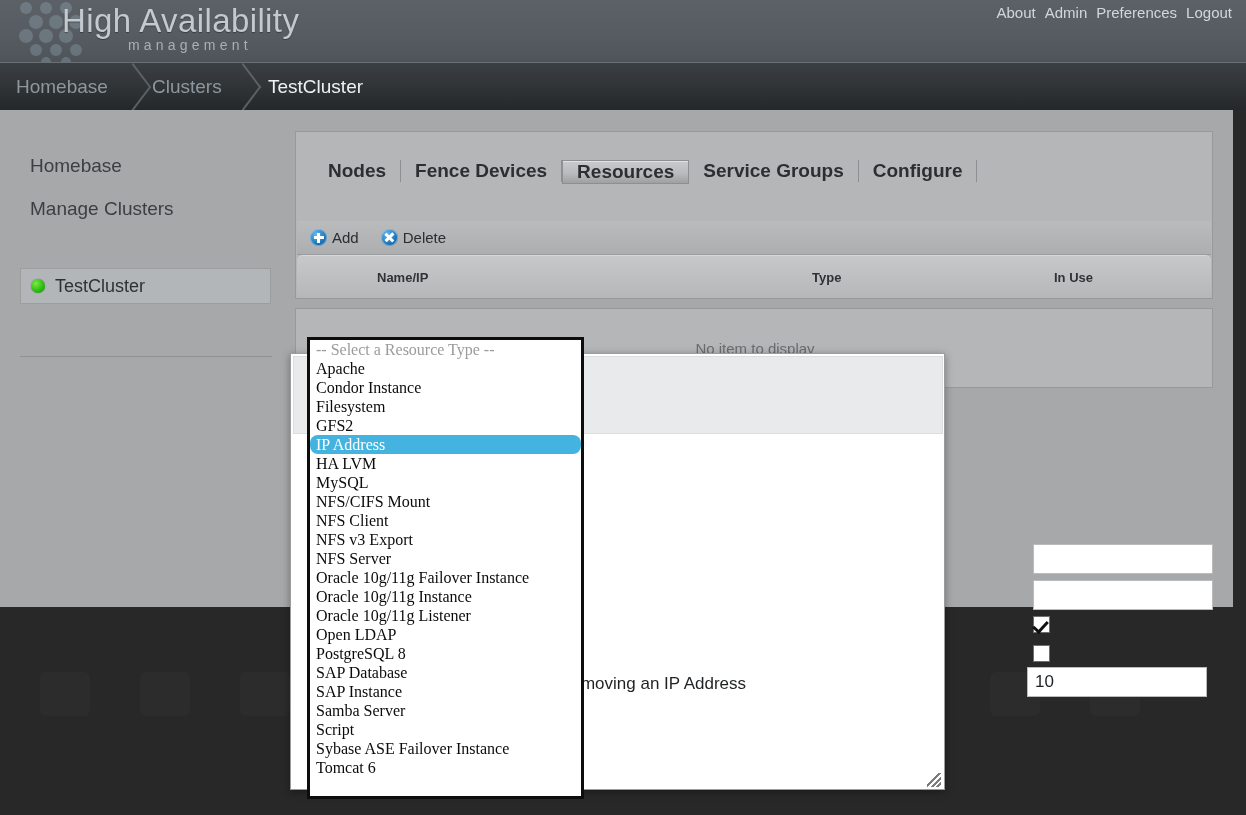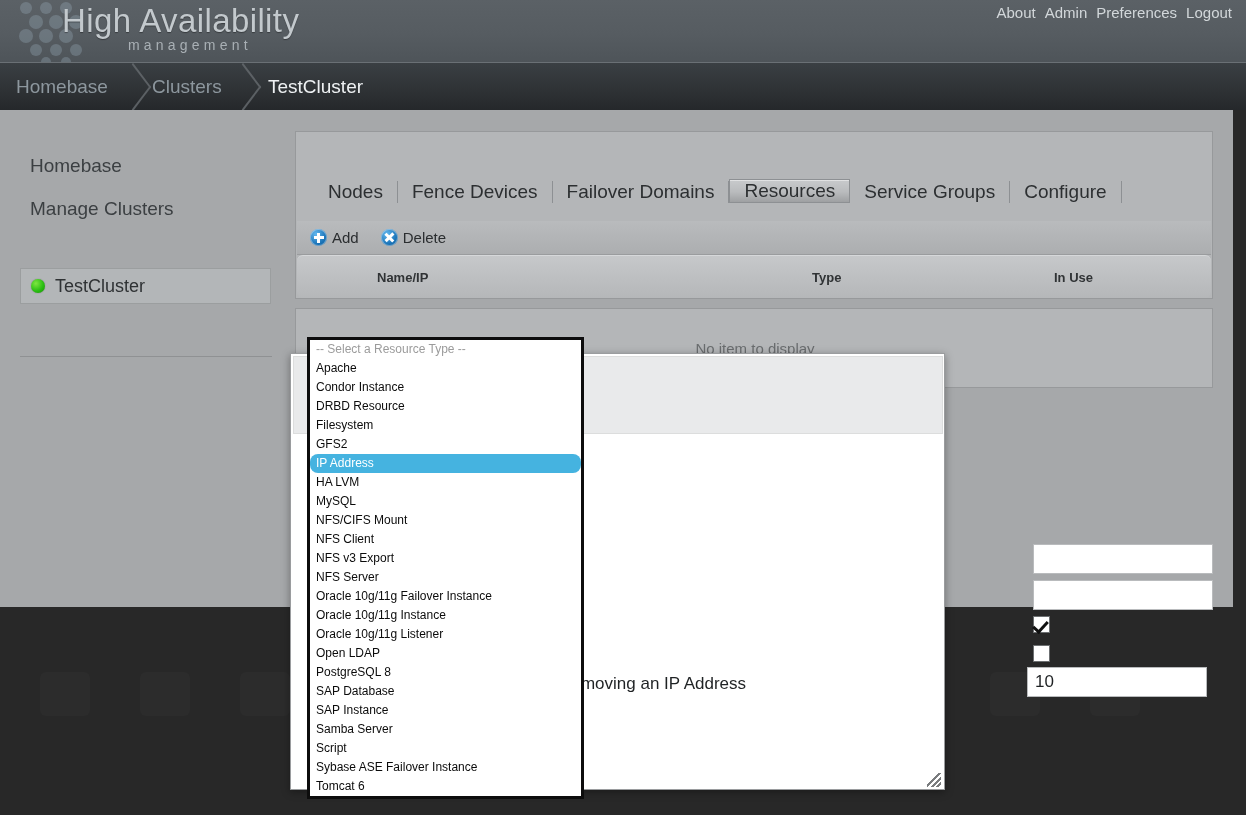--- a/index.html
+++ b/index.html
@@ -127,21 +127,21 @@
   
   .panel {
     position: absolute; left: 295px; top: 21px;
     width: 918px; height: 168px;
     background: #b4b6b8;
     border: 1px solid #97999b;
   }
   .tabrow {
     position: absolute; left: 18px; top: 28px;
     height: 43px;
-    display: flex; align-items: flex-end;
+    display: flex; align-items: flex-start; font-weight: bold;
   }
   .tab {
     display: flex; align-items: center;
     padding: 0 14px;
     font-size: 19px; color: #2c2f31;
     border-right: 1px solid #8d9093;
     white-space: nowrap;
   }
   .tab:last-child { border-right: 1px solid #8d9093; }
   .tab.sel {
@@ -261,24 +261,24 @@
   .popup {
     position: absolute; left: 307px; top: 337px;
     width: 277px; height: 462px;
     background: #fff;
     border: 3px solid #0d0d0d;
     overflow: hidden;
   }
   .opt {
     height: 19px; line-height: 19px;
     padding-left: 6px;
-    font-size: 12px;
+    font-size: 16px;
     color: #0b0b0b;
     white-space: nowrap;
-    font-family: Liberation Sans, sans-serif;
+    font-family: Liberation Serif, serif;
   }
   .opt.placeholder { color: #9b9b9b; }
   .opt.sel { background: #45b3e0; color: #fff; border-radius: 8px; }
 </style>
 </head>
 <body>
 
 <div id="root">
 
   <div class="wm" style="left:40px;  top:672px; width:50px;  height:44px;"></div>
@@ -335,21 +335,20 @@
       <div class="cluster-item">
         <span class="status-dot"></span>
         <span class="cluster-name">TestCluster</span>
       </div>
     </div>
 
     <div class="panel">
       <div class="tabrow">
         <div class="tab">Nodes</div>
         <div class="tab">Fence Devices</div>
-        <div class="tab">Failover Domains</div>
         <div class="tab sel">Resources</div>
         <div class="tab">Service Groups</div>
         <div class="tab">Configure</div>
       </div>
 
       <div class="toolbar">
         <div class="tb-btn">
           <span class="glyph">
               <span class="ic-circle ic-plus"></span>
             </span>
@@ -391,21 +390,20 @@
       <input class="txtbox" type="text" style="left: 736px; top: 231px; width: 180px;" value="10">
 
       <div class="grip"></div>
     </div>
   </div>
 
   <div class="popup">
     <div class="opt placeholder">-- Select a Resource Type --</div>
     <div class="opt">Apache</div>
     <div class="opt">Condor Instance</div>
-    <div class="opt">DRBD Resource</div>
     <div class="opt">Filesystem</div>
     <div class="opt">GFS2</div>
     <div class="opt sel">IP Address</div>
     <div class="opt">HA LVM</div>
     <div class="opt">MySQL</div>
     <div class="opt">NFS/CIFS Mount</div>
     <div class="opt">NFS Client</div>
     <div class="opt">NFS v3 Export</div>
     <div class="opt">NFS Server</div>
     <div class="opt">Oracle 10g/11g Failover Instance</div>

